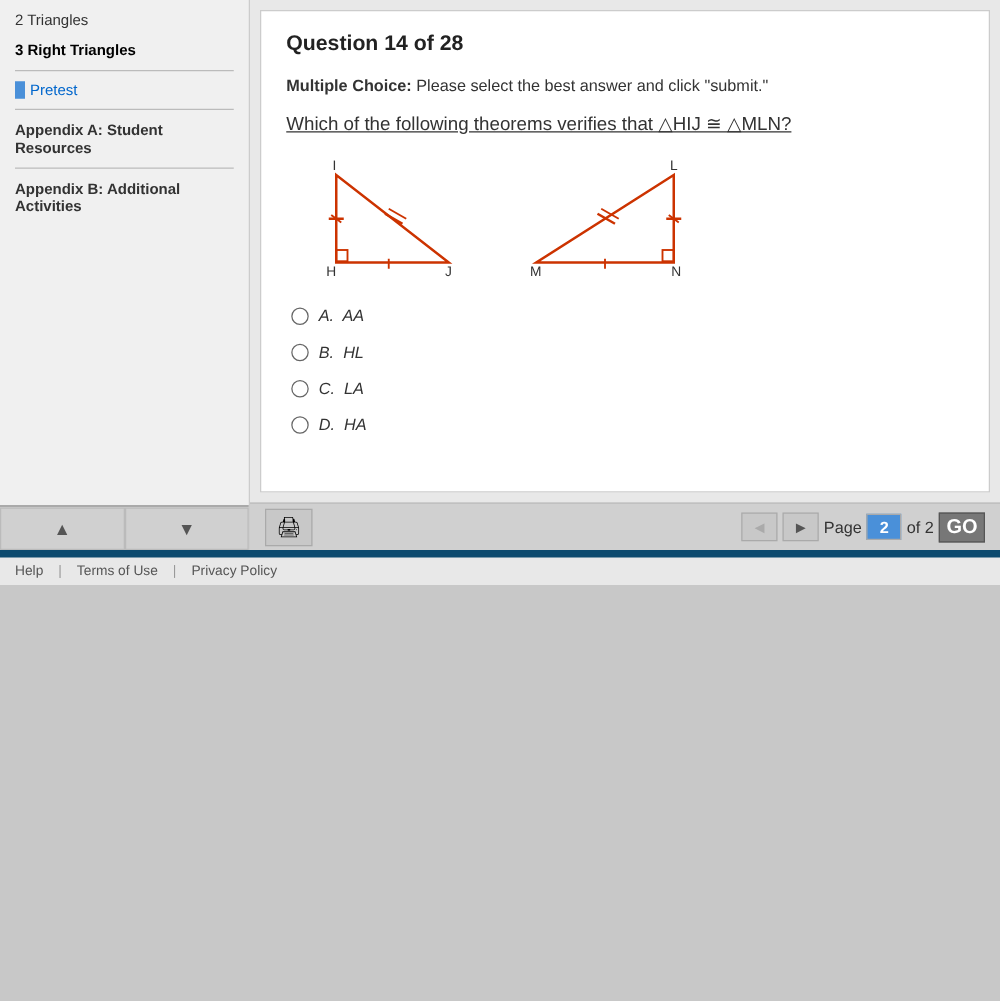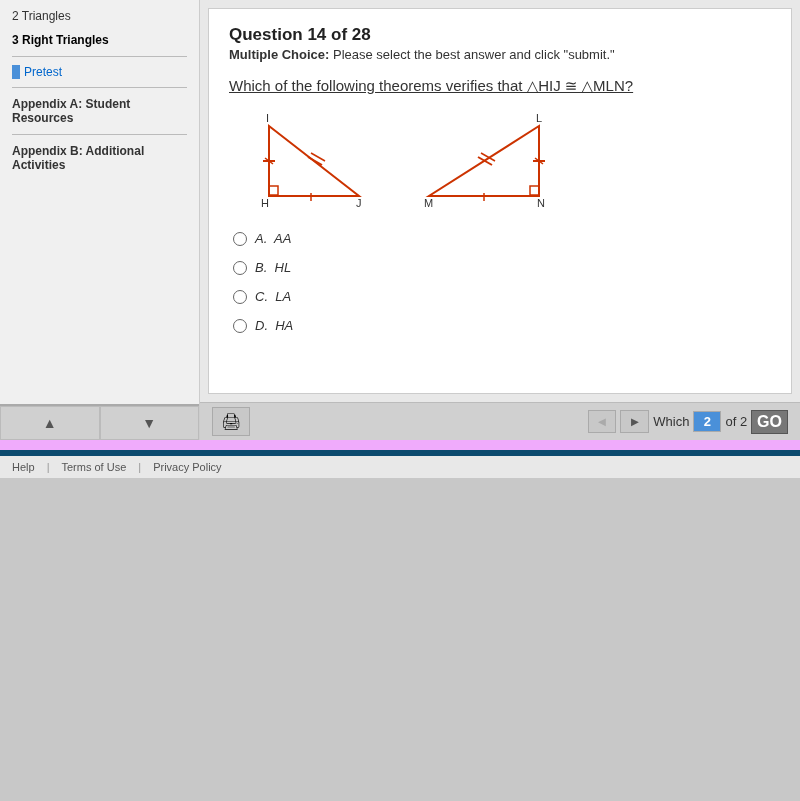--- a/index.html
+++ b/index.html
@@ -8,21 +8,20 @@
       font-size: 13px;
       background: #c8c8c8;
       width: 800px;
       min-height: 801px;
     }
 
     .app-container {
       display: flex;
       flex-direction: column;
       background: #f0abfc;
-      gap: 10px;
     }
 
     .main-area {
       display: flex;
       background: #e8e8e8;
       width: 800px;
       min-height: 440px;
     }
 
     .sidebar-item {
@@ -96,21 +95,21 @@
       background: white;
       margin: 8px;
       padding: 16px 20px;
       border: 1px solid #ccc;
       flex: 1;
     }
 
     .question-title {
       font-size: 17px;
       font-weight: bold;
-      margin-bottom: 0;
+      margin-bottom: 14px;
       color: #222;
     }
 
     .question-instruction {
       font-size: 13px;
       margin-bottom: 10px;
       color: #333;
       line-height: 1.5;
     }
 
@@ -372,21 +371,21 @@
         </div>
       </div>
 
       <div class="bottom-toolbar">
         <div class="toolbar-left">
           <button class="print-btn" title="Print">🖨</button>
         </div>
         <div class="toolbar-right">
           <button class="nav-arrow disabled">◄</button>
           <button class="nav-arrow">►</button>
-          <span>Which</span>
+          <span>Page</span>
           <input class="page-input" type="text" value="2" style="">
           <span>of 2</span>
           <button class="go-btn">GO</button>
         </div>
       </div>
     </div>
   </div>
 
   <div class="footer">
     <a>Help</a>

